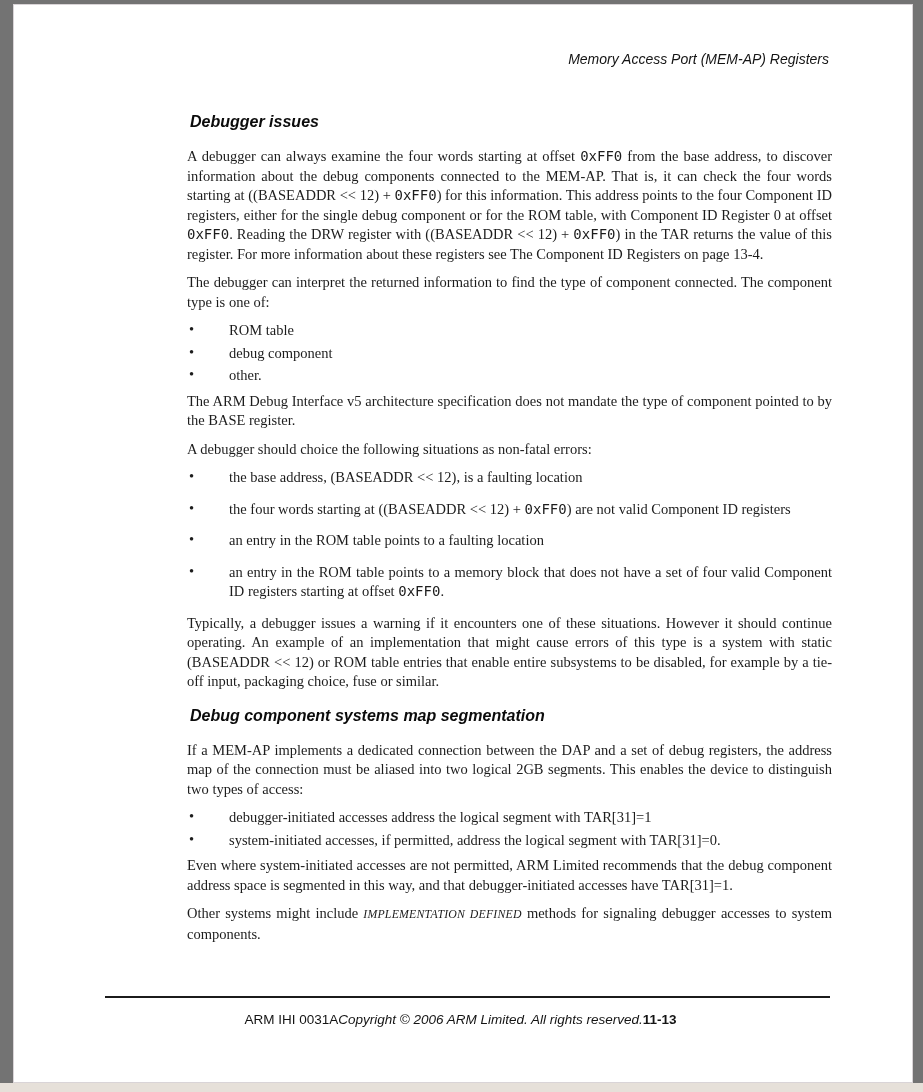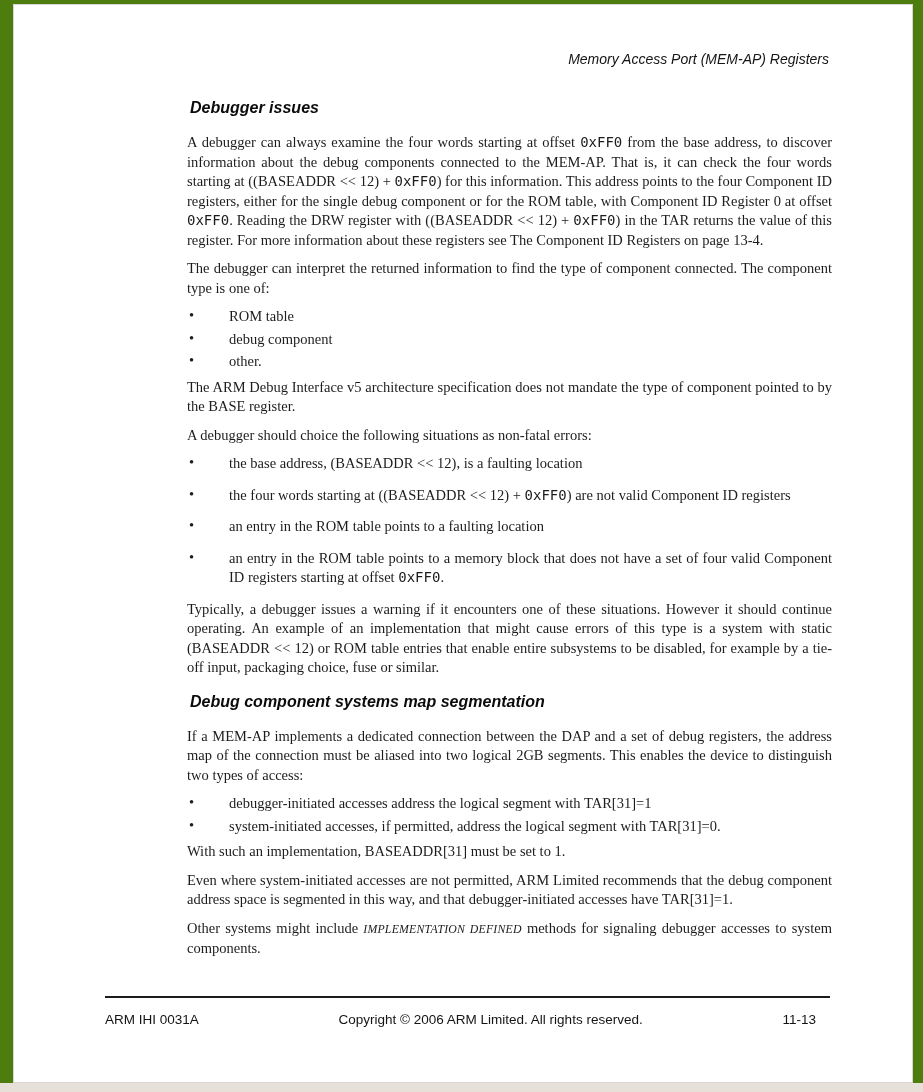--- a/index.html
+++ b/index.html
@@ -1,19 +1,19 @@
 <!DOCTYPE html>
 <html><head>
 <meta charset="utf-8">
 <style>
   * { margin:0; padding:0; box-sizing:border-box; }
   html,body { width:923px; height:1092px; }
   .stage {
     position:relative; width:923px; height:1092px;
-    background:#4d7c0f; overflow:hidden;
+    background:#737373; overflow:hidden;
     font-family:"Liberation Serif", serif; color:#1c1c1c;
   }
   .page {
     position:absolute; left:13px; top:4px; width:900px; height:1079px;
     background:#ffffff; border:1px solid #d9d4d7;
   }
   .bottom-strip {
     position:absolute; left:0; bottom:0; width:923px; height:9px;
     background:#e6e0d9;
   }
@@ -26,42 +26,42 @@
   .content {
     position:absolute; left:173px; top:87px; width:645px;
     font-size:14.5px; line-height:19.5px;
   }
   .section-heading {
     font-family:"Liberation Sans", sans-serif;
     font-style:italic; font-weight:bold; font-size:16px;
     line-height:20px; color:#0b0b0b;
     margin:14px 0 15px 3px;
   }
-  .content > .section-heading:first-child { margin-top:6px; }
+  .content > .section-heading:first-child { margin-top:20px; }
   .para { text-align:justify; margin:0 0 9px 0; }
   .list { margin:0 0 6px 0; }
   .list.loose { margin:6px 0 9px 0; }
   .li { position:relative; padding-left:42px; text-align:justify; }
   .list.tight .li { margin-bottom:3px; }
   .list.loose .li { margin-bottom:12px; }
   .li .bullet { position:absolute; left:2px; top:-1px; }
   .run-m { font-family:"DejaVu Sans Mono", monospace; font-size:14px; }
   .run-i { }
   .run-sc { font-size:11.8px; letter-spacing:0.2px;font-style:italic; }
   .footer-rule {
     position:absolute; left:91px; top:991px; width:725px; height:2px;
     background:#1b1b1b;
   }
   .footer-row {
     position:absolute; left:91px; top:1007px; width:725px;
-    display:flex; align-items:baseline; justify-content:space-between;
+    display:flex; align-items:baseline; justify-content:center;
     font-family:"Liberation Sans", sans-serif; font-size:13.5px; color:#141414;
   }
-  .footer-copyright { }
-  .footer-pagenum { padding-right:14px; }
+  .footer-copyright { font-style:italic; }
+  .footer-pagenum { padding-right:14px;font-weight:bold; }
 </style>
 </head>
 <body>
 
 <div class="stage">
   <div class="page">
     <div class="running-head">Memory Access Port (MEM-AP) Registers</div>
 
     <div class="content">
         <h3 class="section-heading">Debugger issues</h3>
@@ -80,21 +80,20 @@
           <div class="li"><span class="bullet">•</span><span class="run-t">an entry in the ROM table points to a faulting location</span></div>
           <div class="li"><span class="bullet">•</span><span class="run-t">an entry in the ROM table points to a memory block that does not have a set of four valid Component ID registers starting at offset </span><span class="run-m">0xFF0</span><span class="run-t">.</span></div>
         </div>
         <p class="para"><span class="run-t">Typically, a debugger issues a warning if it encounters one of these situations. However it should continue operating. An example of an implementation that might cause errors of this type is a system with static (BASEADDR &lt;&lt; 12) or ROM table entries that enable entire subsystems to be disabled, for example by a tie-off input, packaging choice, fuse or similar.</span></p>
         <h3 class="section-heading">Debug component systems map segmentation</h3>
         <p class="para"><span class="run-t">If a MEM-AP implements a dedicated connection between the DAP and a set of debug registers, the address map of the connection must be aliased into two logical 2GB segments. This enables the device to distinguish two types of access:</span></p>
         <div class="list tight">
           <div class="li"><span class="bullet">•</span><span class="run-t">debugger-initiated accesses address the logical segment with TAR[31]=1</span></div>
           <div class="li"><span class="bullet">•</span><span class="run-t">system-initiated accesses, if permitted, address the logical segment with TAR[31]=0.</span></div>
         </div>
-        <p class="para"><span class="run-t">With such an implementation, BASEADDR[31] must be set to 1.</span></p>
         <p class="para"><span class="run-t">Even where system-initiated accesses are not permitted, ARM Limited recommends that the debug component address space is segmented in this way, and that debugger-initiated accesses have TAR[31]=1.</span></p>
         <p class="para"><span class="run-t">Other systems might include </span><span class="run-sc">IMPLEMENTATION DEFINED</span><span class="run-t"> methods for signaling debugger accesses to system components.</span></p>
       </div>
 
     <div class="footer-rule"></div>
     <div class="footer-row">
       <span class="footer-docid">ARM IHI 0031A</span>
       <span class="footer-copyright">Copyright © 2006 ARM Limited. All rights reserved.</span>
       <span class="footer-pagenum">11-13</span>
     </div>

